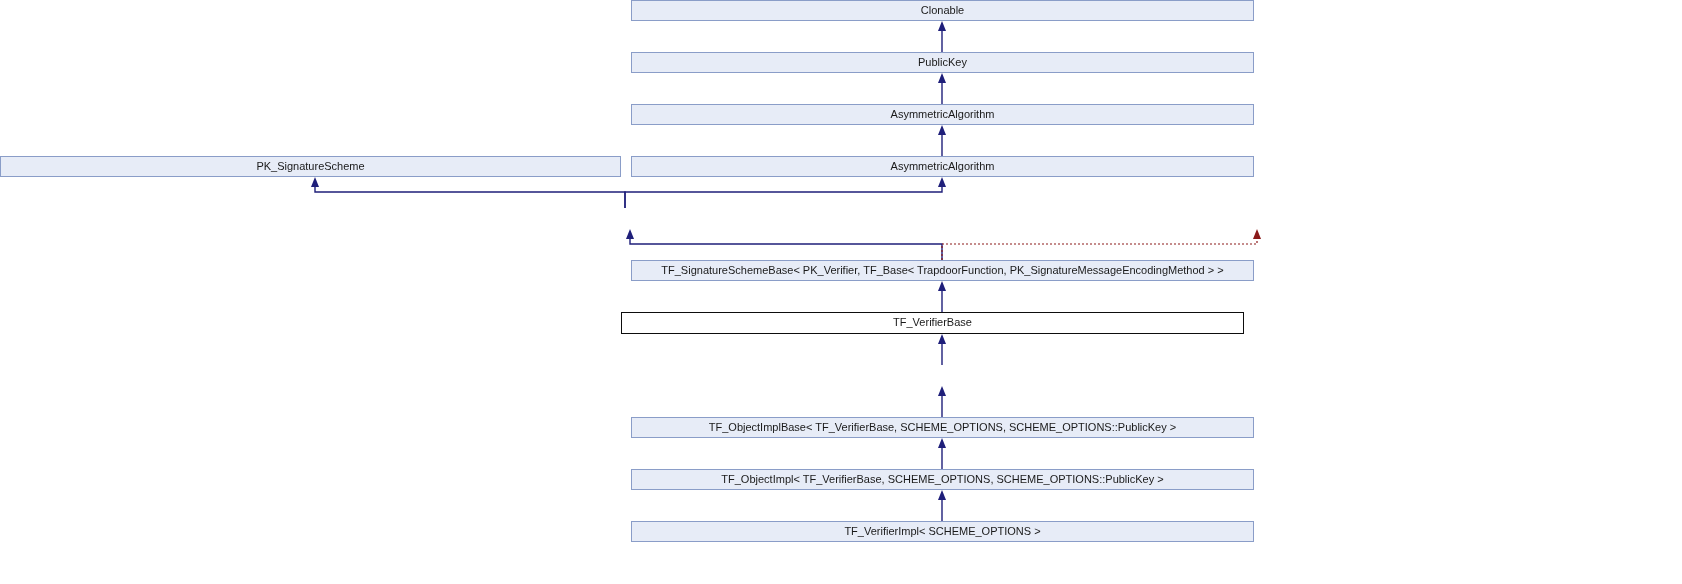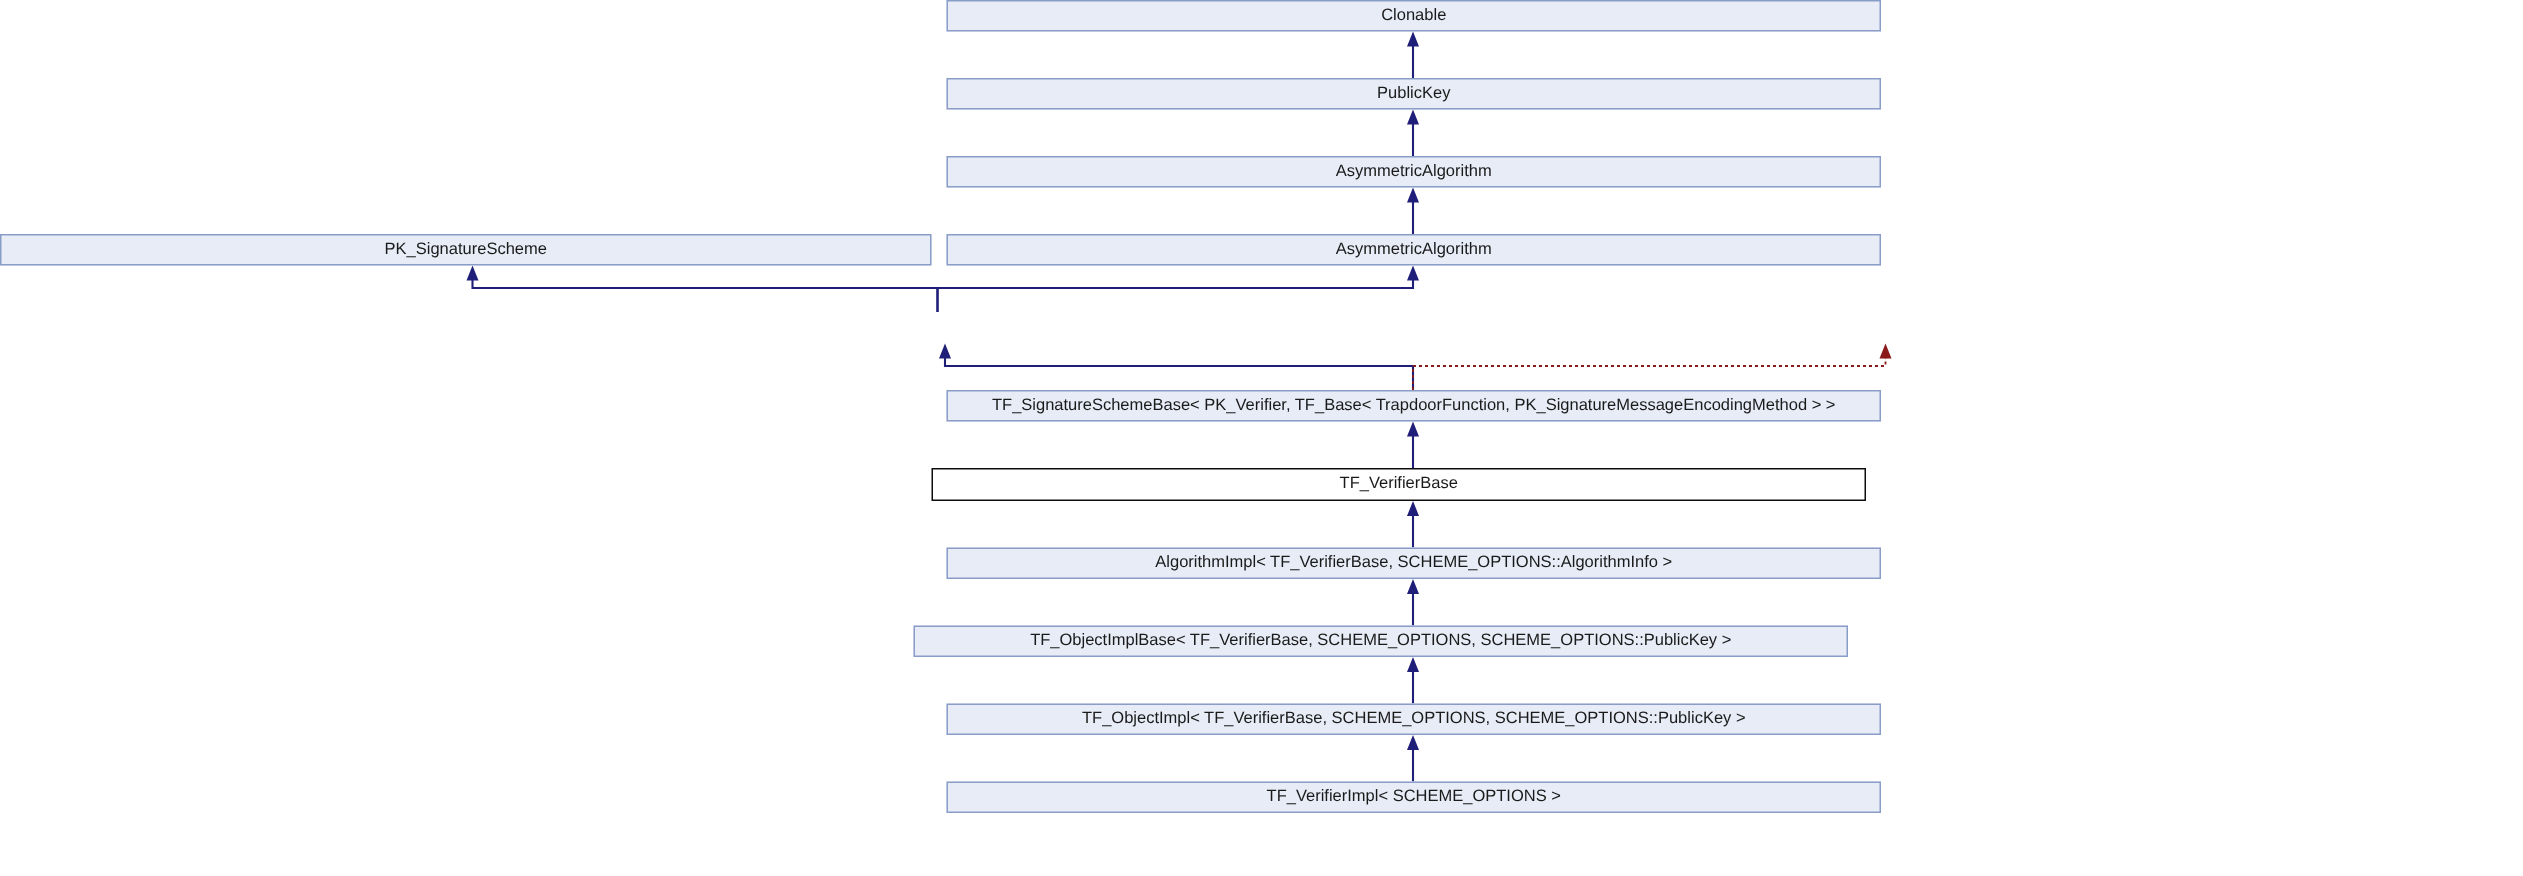--- a/index.html
+++ b/index.html
@@ -136,21 +136,20 @@
   <div class="node" style="left:0px; top:156px; width:621px;">PK_SignatureScheme</div>
 
   <div class="node" style="left:631px; top:156px; width:623px;">AsymmetricAlgorithm</div>
 
 
 
   <div class="node" style="left:631px; top:260px; width:623px;">TF_SignatureSchemeBase&lt; PK_Verifier, TF_Base&lt; TrapdoorFunction, PK_SignatureMessageEncodingMethod &gt; &gt;</div>
 
   <div class="node current" style="left:601px; top:312px; width:623px; height:22px;margin-left:20px;">TF_VerifierBase</div>
 
-  <div class="node" style="left:631px; top:365px; width:623px;">AlgorithmImpl&lt; TF_VerifierBase, SCHEME_OPTIONS::AlgorithmInfo &gt;</div>
 
-  <div class="node" style="left:609px; top:417px; width:623px;">TF_ObjectImplBase&lt; TF_VerifierBase, SCHEME_OPTIONS, SCHEME_OPTIONS::PublicKey &gt;</div>
+  <div class="node" style="left:631px; top:417px; width:623px;">TF_ObjectImplBase&lt; TF_VerifierBase, SCHEME_OPTIONS, SCHEME_OPTIONS::PublicKey &gt;</div>
 
   <div class="node" style="left:631px; top:469px; width:623px;">TF_ObjectImpl&lt; TF_VerifierBase, SCHEME_OPTIONS, SCHEME_OPTIONS::PublicKey &gt;</div>
 
   <div class="node" style="left:631px; top:521px; width:623px;">TF_VerifierImpl&lt; SCHEME_OPTIONS &gt;</div>
 
 </div>
 
 </body></html>

